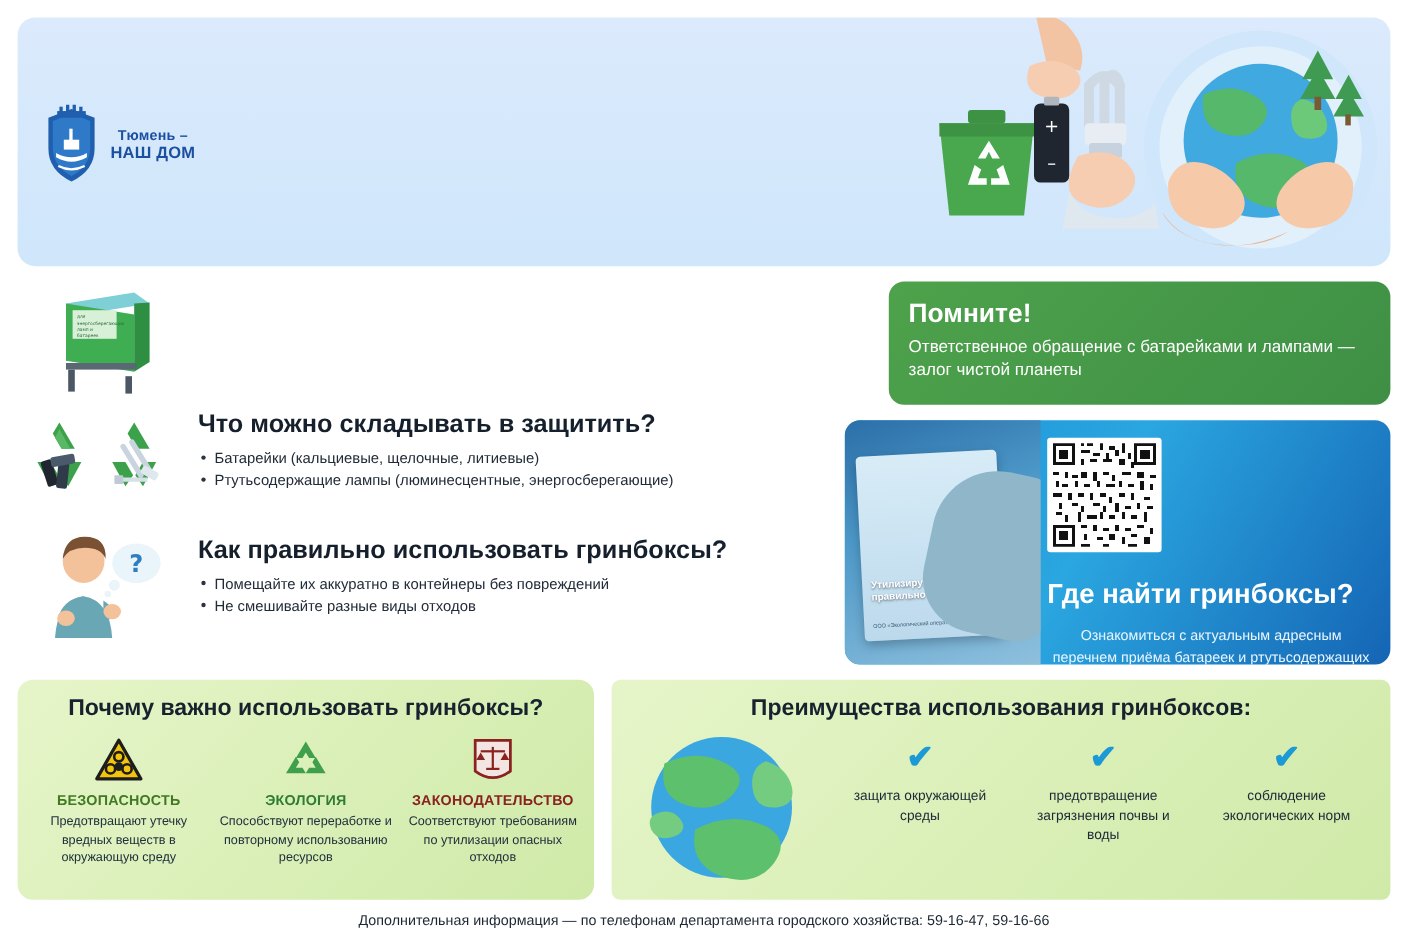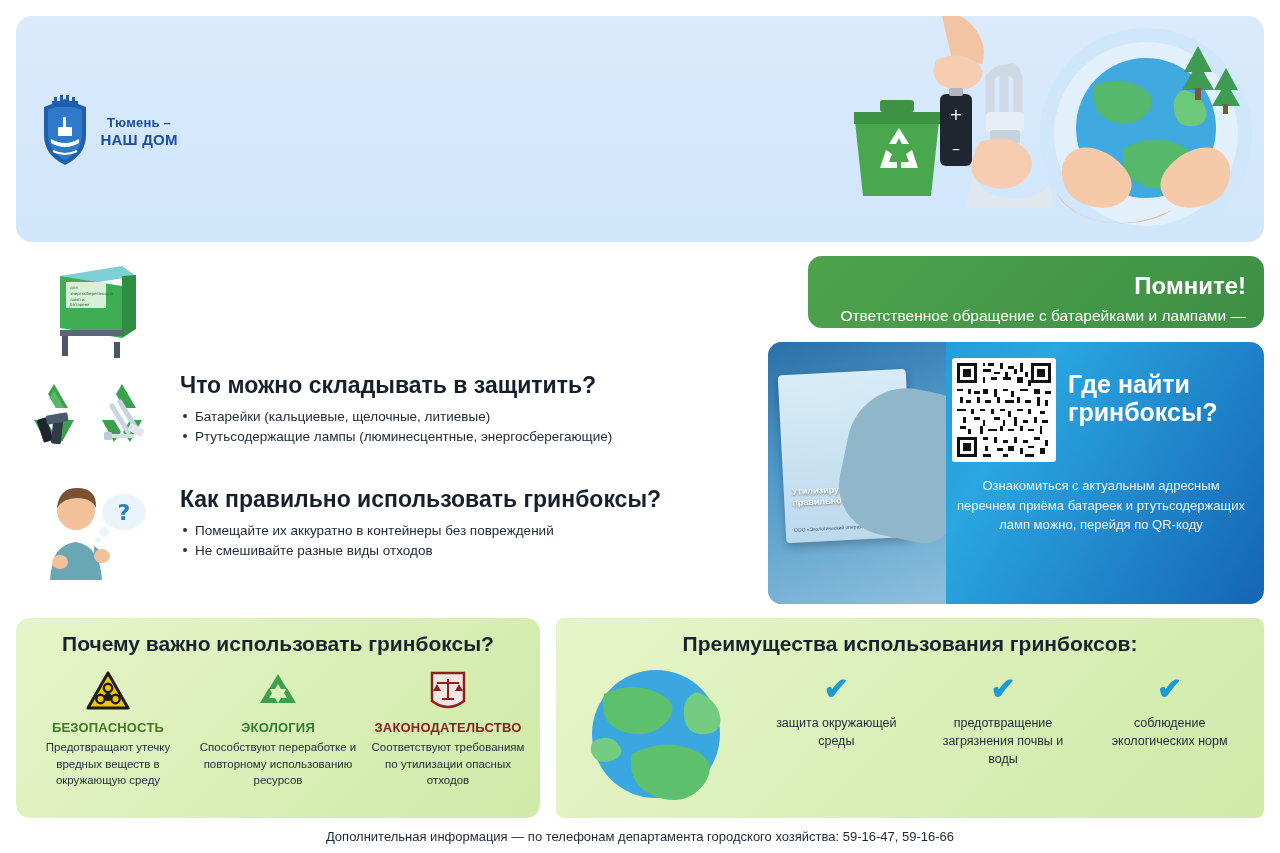--- a/index.html
+++ b/index.html
@@ -88,22 +88,22 @@
     width: 4px; height: 4px; border-radius: 50%;
     background: #2b3340;
   }
 
   
   .remember {
     background: linear-gradient(135deg, #4ea24b 0%, #3e8f45 100%);
     border-radius: 14px;
     color: #fff;
     padding: 16px 18px 18px;
-    text-align: right;
-    height: 72px;
+    text-align: left;
+    height: 112px;
     margin-left: 40px;
   }
   .remember h3 { font-size: 24px; font-weight: bold; margin-bottom: 6px; }
   .remember p { font-size: 15.5px; line-height: 1.35; }
 
   
   .qr-card {
     position: relative;
     flex: 1;
     border-radius: 14px;
@@ -139,21 +139,21 @@
     width: 120px; height: 150px;
     background: #8fb6c9;
     border-radius: 60px 40px 30px 50px;
     transform: rotate(12deg);
   }
   .qr-right {
     flex: 1;
     padding: 16px 14px 14px 6px;
     display: flex; flex-direction: column;
   }
-  .qr-top { display: flex; gap: 12px; align-items: flex-start; }
+  .qr-top { display: flex; gap: 12px; align-items: flex-start; flex-direction: column; }
   .qr-code {
     width: 104px; height: 104px; background: #fff; padding: 5px; border-radius: 3px;
     flex: none;
   }
   .qr-code svg { display: block; width: 100%; height: 100%; }
   .qr-head {
     color: #ffffff; font-size: 25px; font-weight: bold; line-height: 1.12;
     padding-top: 12px;
   }
   .qr-note {

